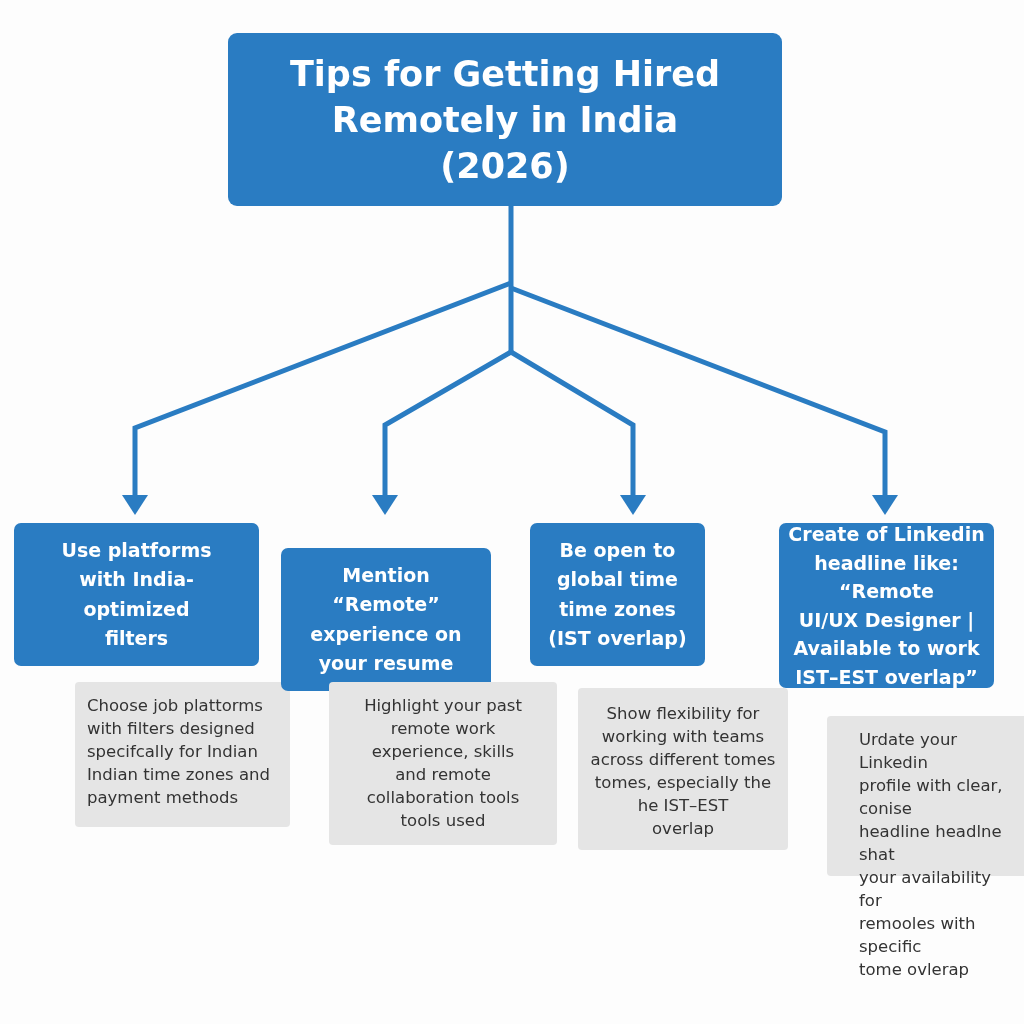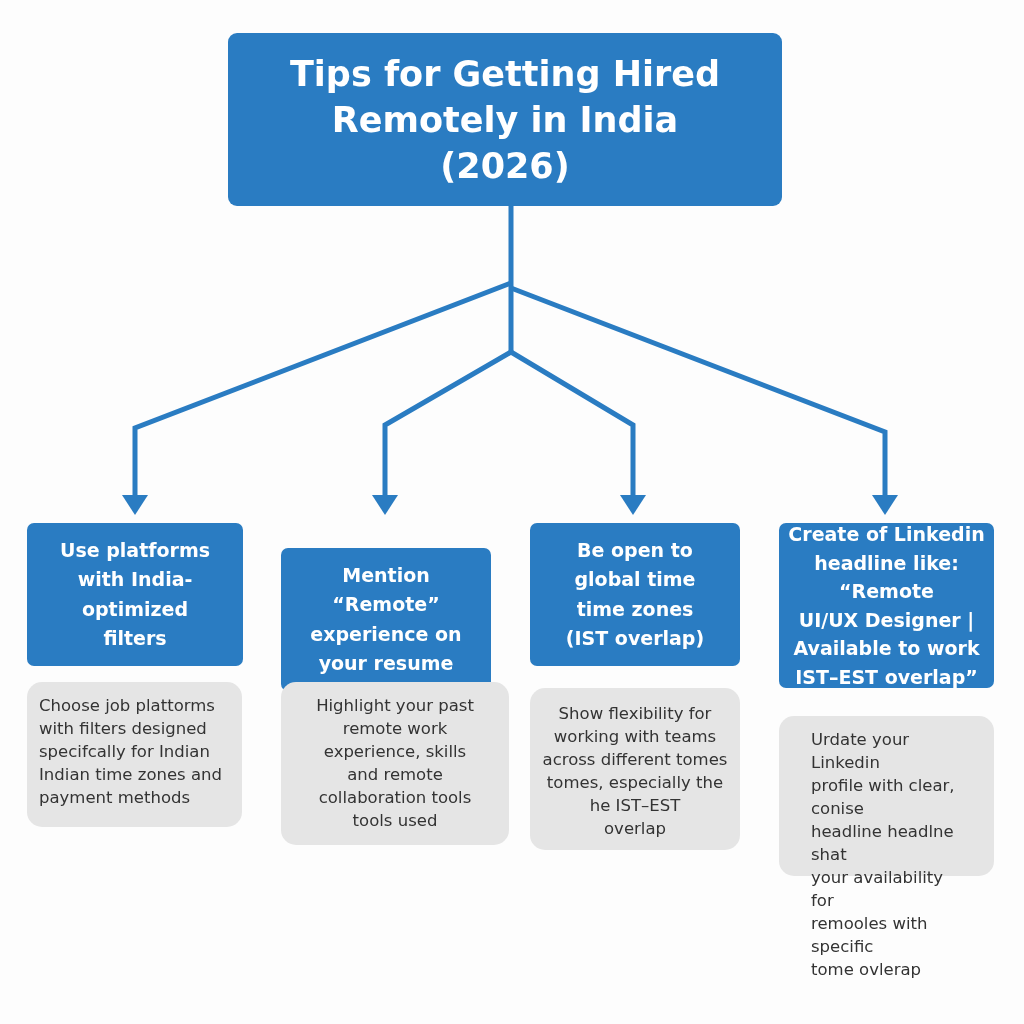--- a/index.html
+++ b/index.html
@@ -16,22 +16,22 @@
   }
   .title-text { font-size: 35px; font-weight: bold; line-height: 46px; white-space: pre-line; }
   svg.connectors { position: absolute; left: 0; top: 0; }
   .tip-head {
     position: absolute; background: #2a7cc2; border-radius: 7px; color: #fff;
     display: flex; align-items: center; justify-content: center; text-align: center;
     box-sizing: border-box; overflow: hidden;
   }
   .tip-head span { font-size: 19px; font-weight: bold; line-height: 29.5px; white-space: pre-line; }
   .tip-body {
-    position: absolute; background: #e5e5e5; border-radius: 15px; color: #333;
-    box-sizing: border-box; padding: 12px 10px;
+    position: absolute; background: #e5e5e5; border-radius: 4px; color: #333;
+    box-sizing: border-box; padding: 12px 10px; margin-left: 48px;
   }
   .tip-body span { font-size: 16.5px; line-height: 23px; white-space: pre-line; display: block; }
   .left { text-align: left; }
   .center { text-align: center; }
 </style>
 </head>
 <body>
 
 <div class="title-box">
   <span class="title-text">Tips for Getting Hired
@@ -48,21 +48,21 @@
     <path d="M511 352 L633 425 L633 500"></path>
   </g>
   <g fill="#2a7cc2">
     <polygon points="122,495 148,495 135,515"></polygon>
     <polygon points="372,495 398,495 385,515"></polygon>
     <polygon points="620,495 646,495 633,515"></polygon>
     <polygon points="872,495 898,495 885,515"></polygon>
   </g>
 </svg>
 
-<div class="tip-head" style="left:27px; top:523px; width:216px; height:143px;">
+<div class="tip-head" style="left:14px; top:523px; width:245px; height:143px;">
   <span>Use platforms
 with India-
 optimized
 filters</span>
 </div>
 <div class="tip-body left" style="left:27px; top:682px; width:215px; height:145px; padding:12px 12px;">
   <span>Choose job plattorms
 with filters designed
 specifcally for Indian
 Indian time zones and
@@ -77,21 +77,21 @@
 </div>
 <div class="tip-body center" style="left:281px; top:682px; width:228px; height:163px;">
   <span>Highlight your past
 remote work
 experience, skills
 and remote
 collaboration tools
 tools used</span>
 </div>
 
-<div class="tip-head" style="left:530px; top:523px; width:210px; height:143px;">
+<div class="tip-head" style="left:530px; top:523px; width:175px; height:143px;">
   <span>Be open to
 global time
 time zones
 (IST overlap)</span>
 </div>
 <div class="tip-body center" style="left:530px; top:688px; width:210px; height:162px; padding:14px 8px;">
   <span>Show flexibility for
 working with teams
 across different tomes
 tomes, especially the

